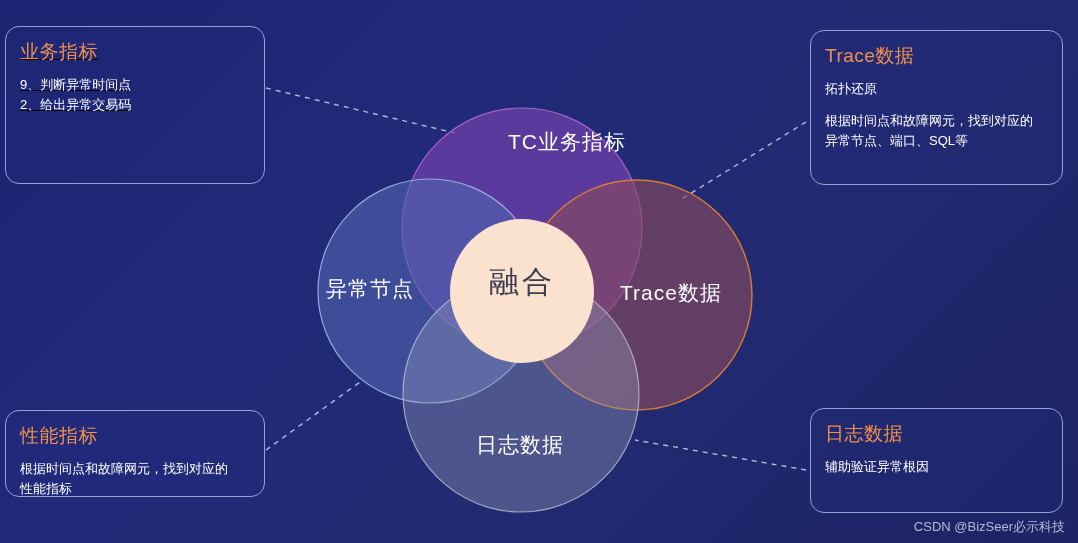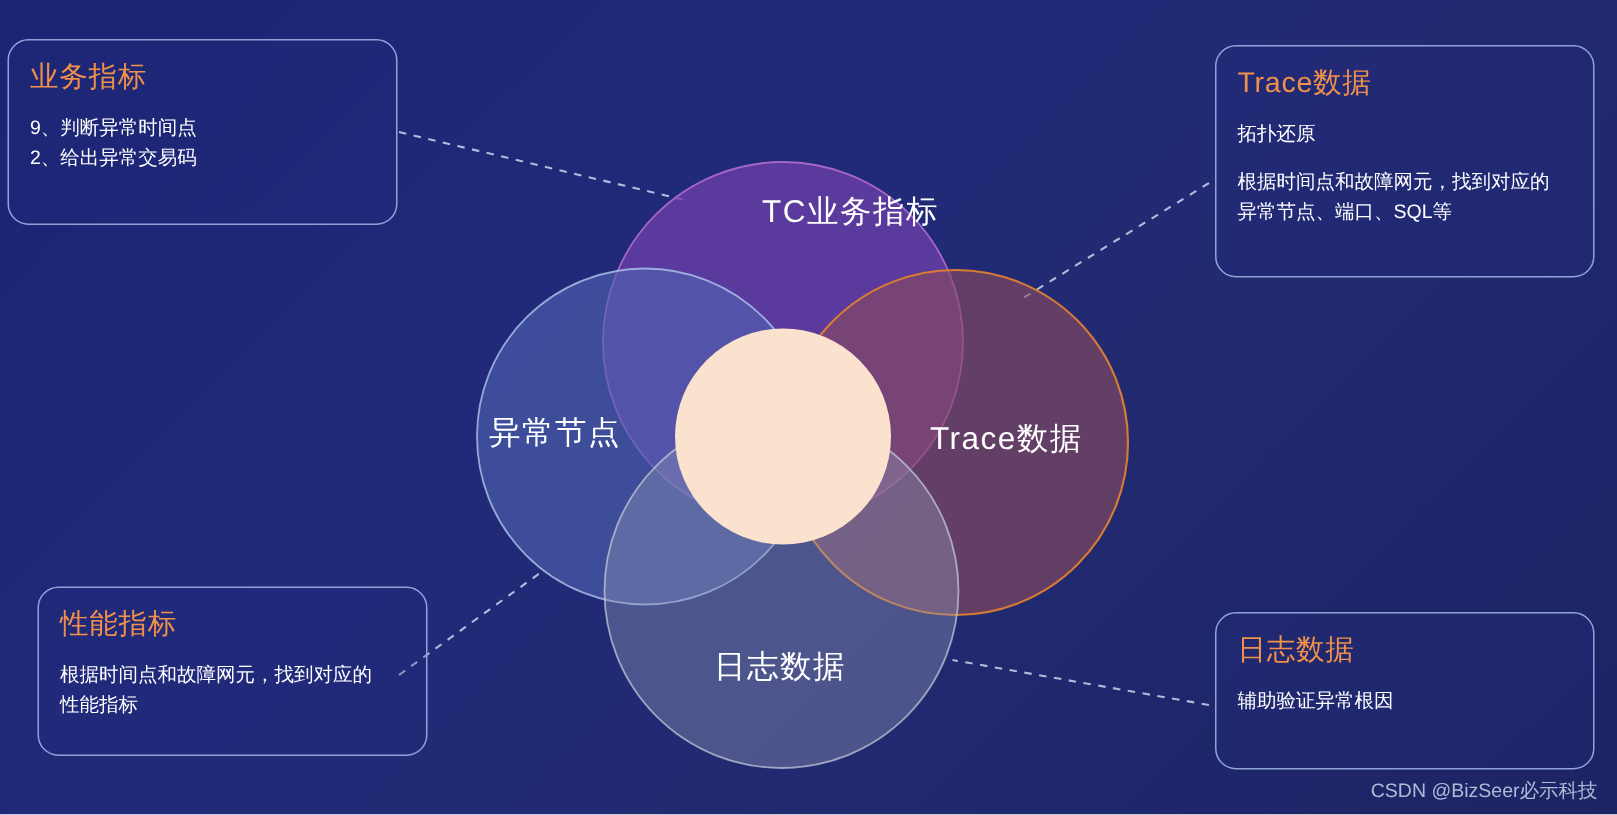--- a/index.html
+++ b/index.html
@@ -45,23 +45,23 @@
   .callout .c-line {
     color: #ffffff;
     font-size: 13px;
     line-height: 20px;
     white-space: pre-wrap;
     margin: 0;
   }
   .callout .c-gap {
     height: 12px;
   }
-  #box-business { left: 5px;   top: 26px;  width: 260px; height: 124px; }
+  #box-business { left: 5px;   top: 26px;  width: 260px; height: 158px; text-decoration: underline; }
   #box-trace    { left: 810px; top: 30px;  width: 253px; height: 155px; }
-  #box-perf     { left: 5px;   top: 391px; width: 260px; height: 113px; margin-left: 20px; }
+  #box-perf     { left: 5px;   top: 410px; width: 260px; height: 87px; }
   #box-log      { left: 810px; top: 408px; width: 253px; height: 105px; }
 
   .venn-label {
     position: absolute;
     color: #ffffff;
     font-size: 21px;
     line-height: 24px;
     white-space: nowrap;
     letter-spacing: 1px;
     text-align: center;
@@ -122,20 +122,21 @@
       <circle cx="637" cy="295" r="115" fill="#8b4a5e" fill-opacity="0.62" stroke="#e08030" stroke-width="1.4" stroke-opacity="0.95"></circle>
       <circle cx="521" cy="394" r="118" fill="#8e95b4" fill-opacity="0.40" stroke="#c3c8d6" stroke-width="1.2" stroke-opacity="0.75"></circle>
       <circle cx="522" cy="291" r="72" fill="#fae2cf" fill-opacity="1"></circle>
     </g>
   </svg>
 
   <div class="venn-label" id="label-tc">TC业务指标</div>
   <div class="venn-label" id="label-perf">异常节点</div>
   <div class="venn-label" id="label-trace">Trace数据</div>
   <div class="venn-label" id="label-log">日志数据</div>
+  <div id="label-center">融合</div>
 
   <div class="callout" id="box-business">
     <div class="c-title">业务指标</div>
     <div class="c-line">9、判断异常时间点</div>
     <div class="c-line">2、给出异常交易码</div>
   </div>
 
   <div class="callout" id="box-trace">
     <div class="c-title">Trace数据</div>
     <div class="c-line">拓扑还原</div>

